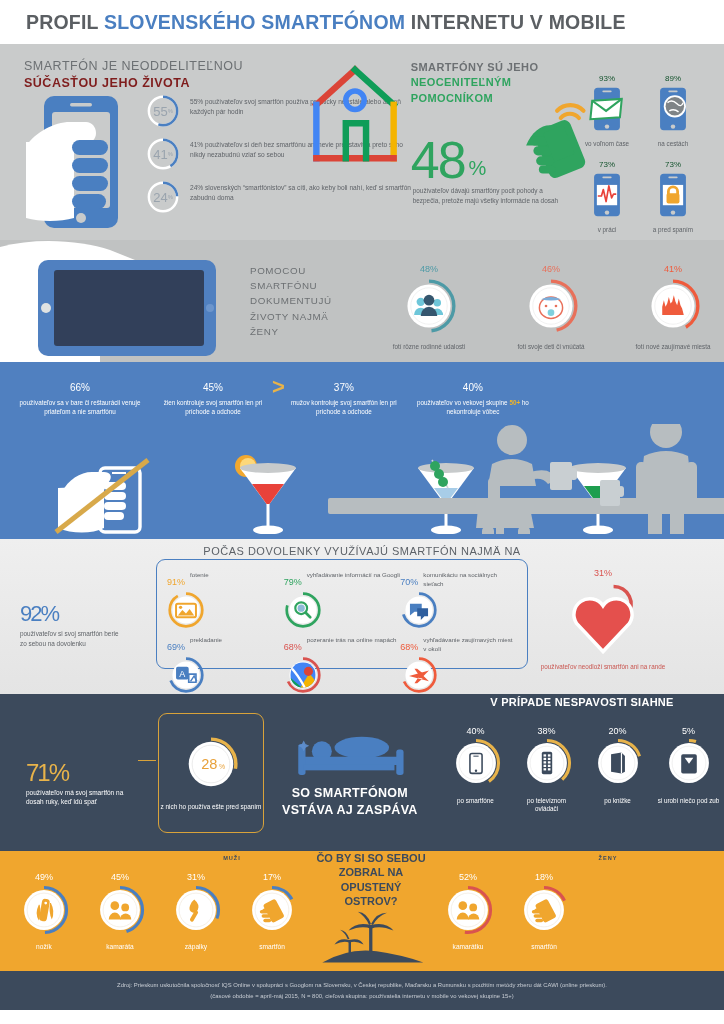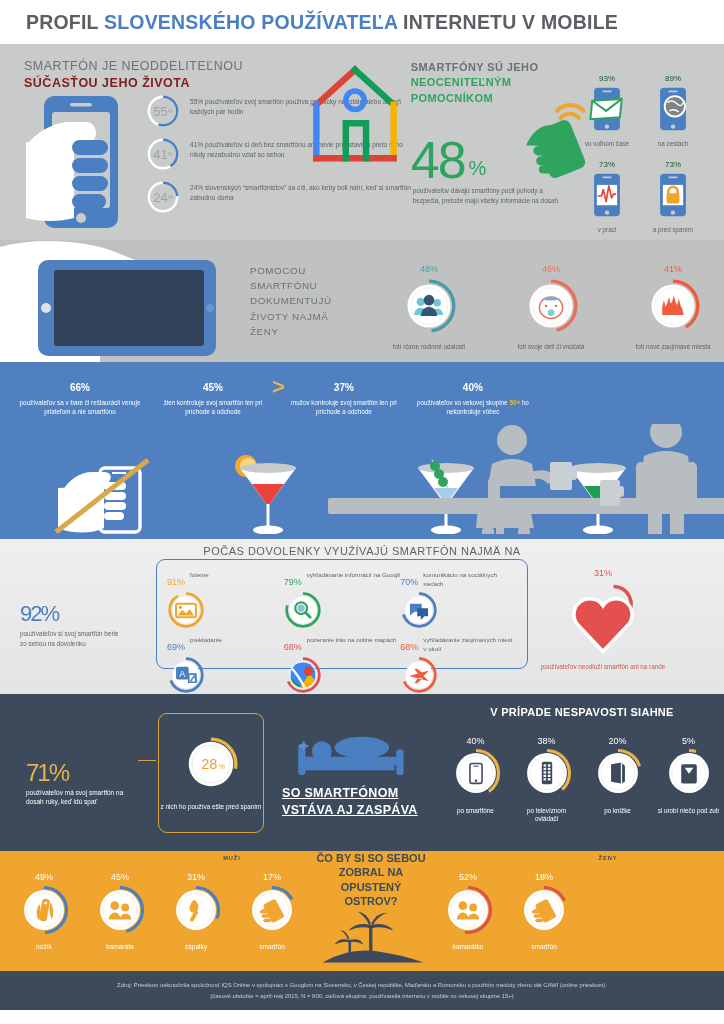--- a/index.html
+++ b/index.html
@@ -64,21 +64,21 @@
   .trio { display:flex; gap:36px; margin-left:26px; align-items:flex-start; padding-top:4px;}
   .trio .item { text-align:center; width:86px; }
   .trio .v { font-size:21px; font-weight:300; line-height:1; }
   .trio .v span { font-size:9px; }
   .trio .lbl { font-size:6.3px; color:#5f6368; line-height:1.3; margin-top:4px; }
 
   
   #sec3 { height:177px; color:#fff; padding-top:8px; }
   #sec3 .row { display:flex; }
   .bar-stat { text-align:center; }
-  .bar-stat .v { font-size:25px; font-weight:700; line-height:1; }
+  .bar-stat .v { font-size:25px; font-weight:400; line-height:1; }
   .bar-stat .v span { font-size:10px; }
   .bar-stat p { font-size:6.3px; line-height:1.45; margin-top:3px; }
   .bar-stat p .gold { color:#f0b429; font-weight:bold; }
   .gt { color:#e8b34a; font-size:22px; font-weight:bold; align-self:flex-start; margin-top:4px;}
 
   
   #sec4 { height:155px; }
   .s4-title { text-align:center; font-size:11px; letter-spacing:.5px; color:#5d6268; padding-top:6px; }
   .s4-body { display:flex; align-items:center; padding:0 6px; }
   .big92 { font-size:52px; color:#4a7fc1; font-weight:300; line-height:.9; letter-spacing:-2px;}
@@ -99,22 +99,22 @@
 
   
   #sec5 { height:157px; color:#fff; display:flex; }
   .s5-left { width:440px; position:relative; display:flex; align-items:center; padding-left:26px;}
   .big71 { font-size:56px; color:#e8b34a; font-weight:300; line-height:.85; letter-spacing:-2px;}
   .big71 span { font-size:24px; }
   .cap71 { font-size:6.5px; line-height:1.5; margin-top:2px; width:110px; }
   .gold-box { border:1.3px solid #d9a33a; border-radius:9px; width:106px; height:120px;
               display:flex; flex-direction:column; align-items:center; justify-content:center; }
   .gold-box .cap { font-size:6.4px; line-height:1.45; text-align:center; margin-top:8px;}
-  .sleep-txt { font-size:12.5px; font-weight:bold; line-height:1.3; letter-spacing:.3px; text-align:left;text-decoration:underline; }
-  .s5-right { width:284px; padding-top:12px; }
+  .sleep-txt { font-size:12.5px; font-weight:bold; line-height:1.3; letter-spacing:.3px; text-align:center; }
+  .s5-right { width:284px; padding-top:2px; }
   .s5-right h3 { text-align:center; font-size:11px; font-weight:bold; letter-spacing:.3px; }
   .q4 { display:flex; justify-content:space-around; margin-top:8px; }
   .q4 .it { text-align:center; width:62px; }
   .q4 .v { font-size:21px; font-weight:300; line-height:1; }
   .q4 .v span { font-size:9px; }
   .q4 .lbl { font-size:6.3px; line-height:1.3; margin-top:4px; }
 
   
   #sec6 { height:120px; color:#fff; display:flex; align-items:flex-start; }
   .g4 { display:flex; }
@@ -128,21 +128,21 @@
   
   #foot { height:39px; display:flex; align-items:center; justify-content:center; }
   #foot p { font-size:5.9px; color:#c8cdd4; text-align:center; line-height:1.7; }
 </style>
 </head>
 <body>
 
 <div class="page">
 
   <div class="header sec">
-    <h1><span>PROFIL </span><span class="hl">SLOVENSKÉHO POUŽÍVATEĽA</span><span> INTERNETU V MOBILE</span></h1>
+    <h1><span>PROFIL </span><span class="hl">SLOVENSKÉHO SMARTFÓNOM</span><span> INTERNETU V MOBILE</span></h1>
   </div>
 
   <div class="sec s-grey" id="sec1">
     <div class="cols">
       <div class="left">
         <h2 class="sec-title">
           <span>SMARTFÓN JE NEODDELITEĽNOU</span>
           <b style="color:#7f1d1d">SÚČASŤOU JEHO ŽIVOTA</b>
         </h2>
         <div class="phone-hand">

